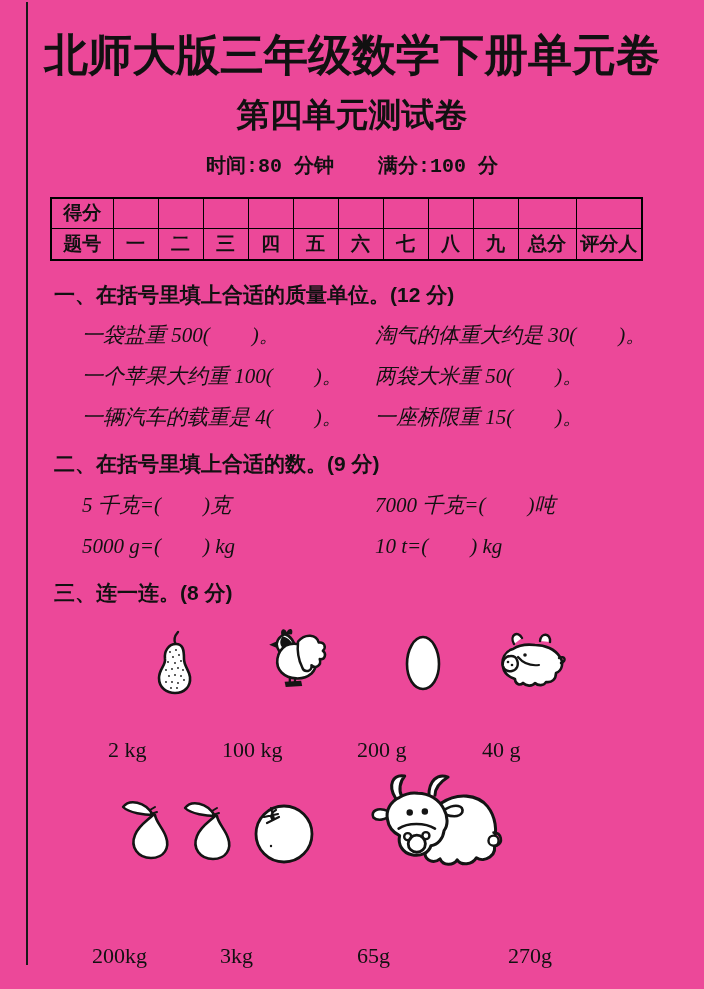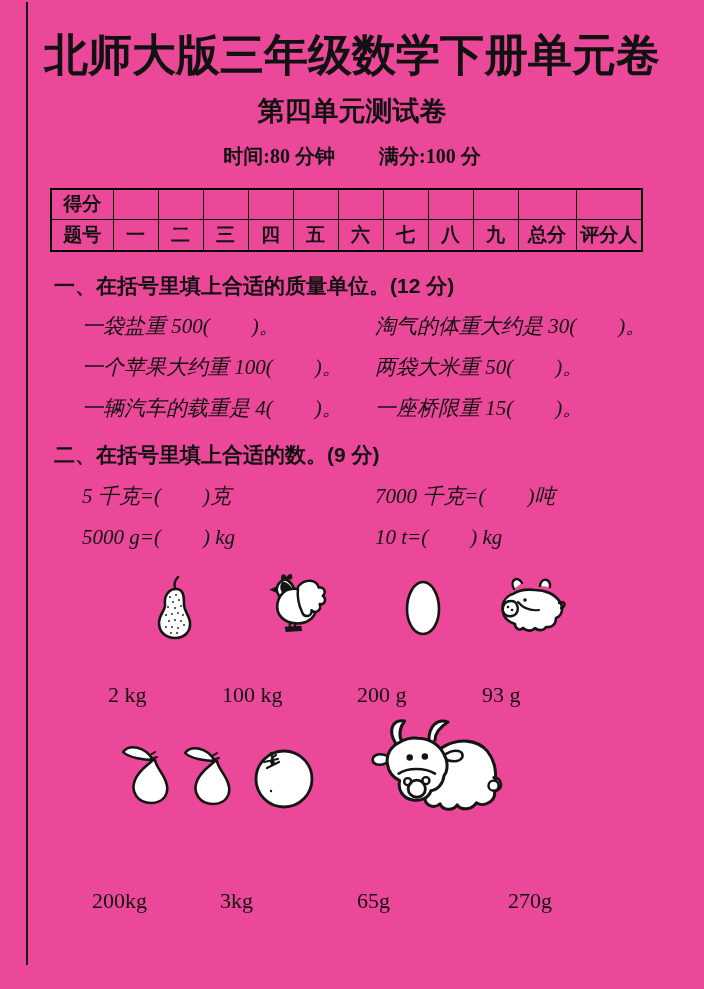--- a/index.html
+++ b/index.html
@@ -26,26 +26,26 @@
     font-weight:bold;
     font-size:44px;
     line-height:1.15;
     letter-spacing:0px;
   }
   .subtitle {
     margin-top:12px;
     text-align:center;
     font-family:"Liberation Sans","DejaVu Sans",sans-serif;
     font-weight:bold;
-    font-size:27px;
+    font-size:33px;
   }
   .info-line {
     margin-top:14px;
     text-align:center;
-    font-family:Liberation Serif, serif;
+    font-family:Liberation Mono, monospace;
     font-weight:bold;
     font-size:20px;
   }
   .info-line .gap { display:inline-block; width:44px; }
 
   table.score-table {
     margin:18px 0 0 50px;
     border-collapse:collapse;
     table-layout:fixed;
     width:591px;
@@ -161,20 +161,21 @@
     <div class="sec-heading">二、在括号里填上合适的数。(9 分)</div>
     <div class="q-row">
       <div class="q-left">5 千克=(&nbsp;&nbsp;&nbsp;&nbsp;&nbsp;&nbsp;&nbsp;&nbsp;)克</div>
       <div class="q-right">7000 千克=(&nbsp;&nbsp;&nbsp;&nbsp;&nbsp;&nbsp;&nbsp;&nbsp;)吨</div>
     </div>
     <div class="q-row">
       <div class="q-left">5000 g=(&nbsp;&nbsp;&nbsp;&nbsp;&nbsp;&nbsp;&nbsp;&nbsp;) kg</div>
       <div class="q-right">10 t=(&nbsp;&nbsp;&nbsp;&nbsp;&nbsp;&nbsp;&nbsp;&nbsp;) kg</div>
     </div>
 
+    <div class="sec-heading">三、连一连。(8 分)</div>
 
     <div class="match-area">
 
       <div class="match-item" style="left:143px; top:11px;">
         <svg width="64" height="68" viewBox="0 0 62 68">
           <path class="ink" stroke-width="2.4" d="M34 4 C 30.5 8, 29.5 12, 31.5 16"></path>
           <path class="ink-fill" stroke-width="2.6" d="M32 16 C 24 16, 20 24, 21 31 C 22 37, 15 41, 15 50 C 15 60, 23 65, 31 65 C 40 65, 47 59, 46 49 C 45 42, 40 38, 40 31 C 40 22, 39 16, 32 16 Z"></path>
           <g fill="#141414">
             <circle cx="26" cy="24" r="0.9"></circle>
               <circle cx="32" cy="22" r="0.9"></circle>
@@ -229,21 +230,21 @@
           <circle class="solid" cx="17" cy="38" r="1.3"></circle>
           <circle class="solid" cx="30" cy="28" r="1.8"></circle>
           <path class="ink" stroke-width="2.2" d="M23 30 C 28 36, 36 39, 44 38"></path>
           <path class="ink" stroke-width="2.4" d="M64 31 C 70 28, 72 34, 66 36"></path>
         </svg>
       </div>
 
       <div class="match-label" style="left:108px; top:120px;">2 kg</div>
       <div class="match-label" style="left:222px; top:120px;">100 kg</div>
       <div class="match-label" style="left:357px; top:120px;">200 g</div>
-      <div class="match-label" style="left:482px; top:120px;">93 g</div>
+      <div class="match-label" style="left:482px; top:120px;">40 g</div>
 
       <div class="match-item" style="left:116px; top:177px;">
         <svg width="122" height="86" viewBox="0 0 120 86">
           <g>
             <path class="ink-fill" stroke-width="2.4" d="M36 21 C 28 7, 12 5, 6 13 C 12 19, 28 21, 36 21 Z"></path>
             <path class="ink" stroke-width="2" d="M33 16 l5 -3 M34 20 l6 -2"></path>
             <path class="ink-fill" stroke-width="2.6" d="M36 21 C 30 27, 22 31, 18 41 C 13 53, 21 64, 34 64 C 47 64, 53 54, 49 43 C 46 34, 39 28, 38 21 Z"></path>
           </g>
           <g transform="translate(62,1)">
             <path class="ink-fill" stroke-width="2.4" d="M36 21 C 28 7, 12 5, 6 13 C 12 19, 28 21, 36 21 Z"></path>

